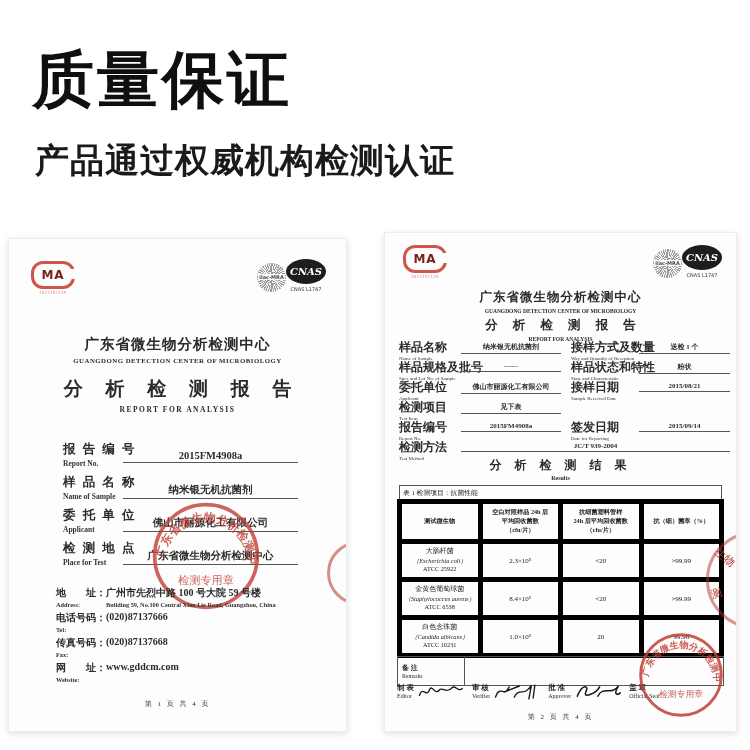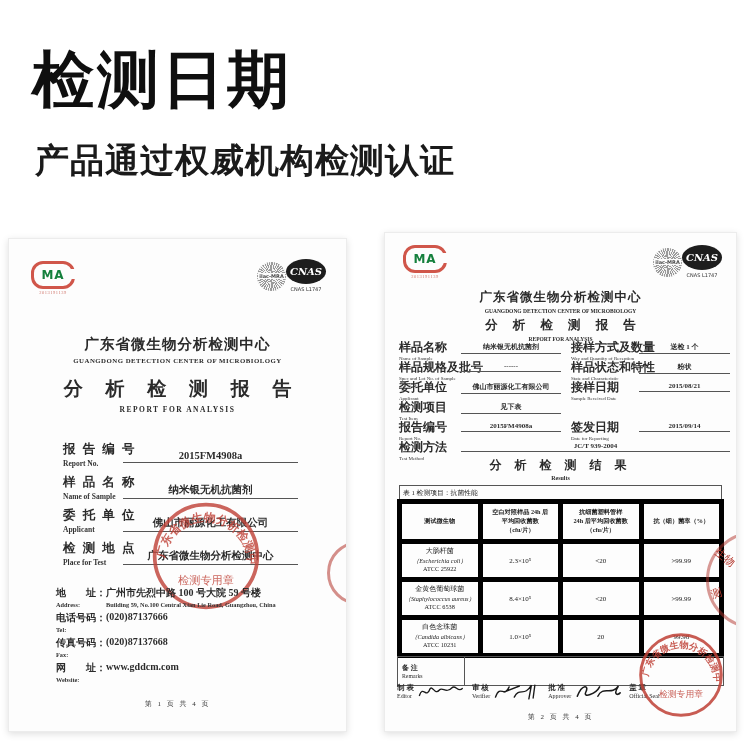--- a/index.html
+++ b/index.html
@@ -14,24 +14,24 @@
   .page{position:absolute;background:#fdfdfd;border:1px solid #ececec;
         box-shadow:0 2px 7px rgba(0,0,0,.13);overflow:hidden;
         font-family:"Liberation Serif","DejaVu Serif",serif;color:#2b2b2b}
   #page-left{left:8px;top:238px;width:337px;height:492px}
   #page-right{left:384px;top:232px;width:351px;height:498px}
 
   
   .cma{position:absolute;color:#d0564a;text-align:center;width:56px}
   .cma .box{position:relative;width:38px;height:22px;margin:0 auto;border:3px solid #d0564a;
             border-radius:12px;font-weight:bold;font-size:12px;line-height:22px;
-            font-family:"DejaVu Sans",sans-serif;letter-spacing:1px;color:#15803d}
+            font-family:"DejaVu Sans",sans-serif;letter-spacing:1px;color:#7f1d1d}
   .cma .box::after{content:"";position:absolute;right:-5px;top:5px;width:6px;height:10px;background:#fdfdfd}
   .cma .num{font-size:4.5px;margin-top:1px;letter-spacing:.5px;color:#d0766c}
-  .logo-cluster{position:absolute;display:flex;align-items:flex-start;gap:0}
+  .logo-cluster{position:absolute;display:flex;align-items:center;gap:0}
   .ilac{width:29px;height:29px;border-radius:50%;position:relative;margin-top:3px;
         background:repeating-conic-gradient(#9a9a9a 0deg 5deg,#f4f4f4 5deg 10deg)}
   .ilac span{position:absolute;left:1px;right:1px;top:11px;background:rgba(255,255,255,.93);
              font-size:5px;text-align:center;font-weight:bold;color:#4a4a4a;
              font-family:"DejaVu Sans",sans-serif}
   .cnas{text-align:center}
   .cnas .oval{width:40px;height:25px;background:#1d1d1d;border-radius:50%;color:#fff;
               font-style:italic;font-weight:bold;font-size:10px;line-height:25px;text-align:center;
               font-family:"DejaVu Serif",serif}
   .cnas .sub{font-size:5px;color:#333;margin-top:2px;font-family:"DejaVu Sans",sans-serif}
@@ -118,21 +118,21 @@
 
   .signs{position:absolute;left:12px;right:4px;top:450px;display:flex;align-items:flex-start}
   .sign{display:flex;align-items:flex-start;margin-right:8px}
   .s-lab .s-cn{font-size:7.5px;font-weight:bold;white-space:nowrap}
   .s-lab .s-en{font-size:6px;white-space:nowrap}
   .sig{width:48px;height:22px;margin-left:2px;margin-top:-2px;flex:none}
 </style>
 </head>
 <body>
 
-<div class="headline">检测日期</div>
+<div class="headline">质量保证</div>
 <div class="subhead">产品通过权威机构检测认证</div>
 
 <div class="page" id="page-left">
 
   <div class="cma" style="left:16px;top:22px">
     <div class="box">MA</div>
     <div class="num">2013191139</div>
   </div>
   <div class="logo-cluster" style="right:20px;top:20px">
     <div class="ilac">

